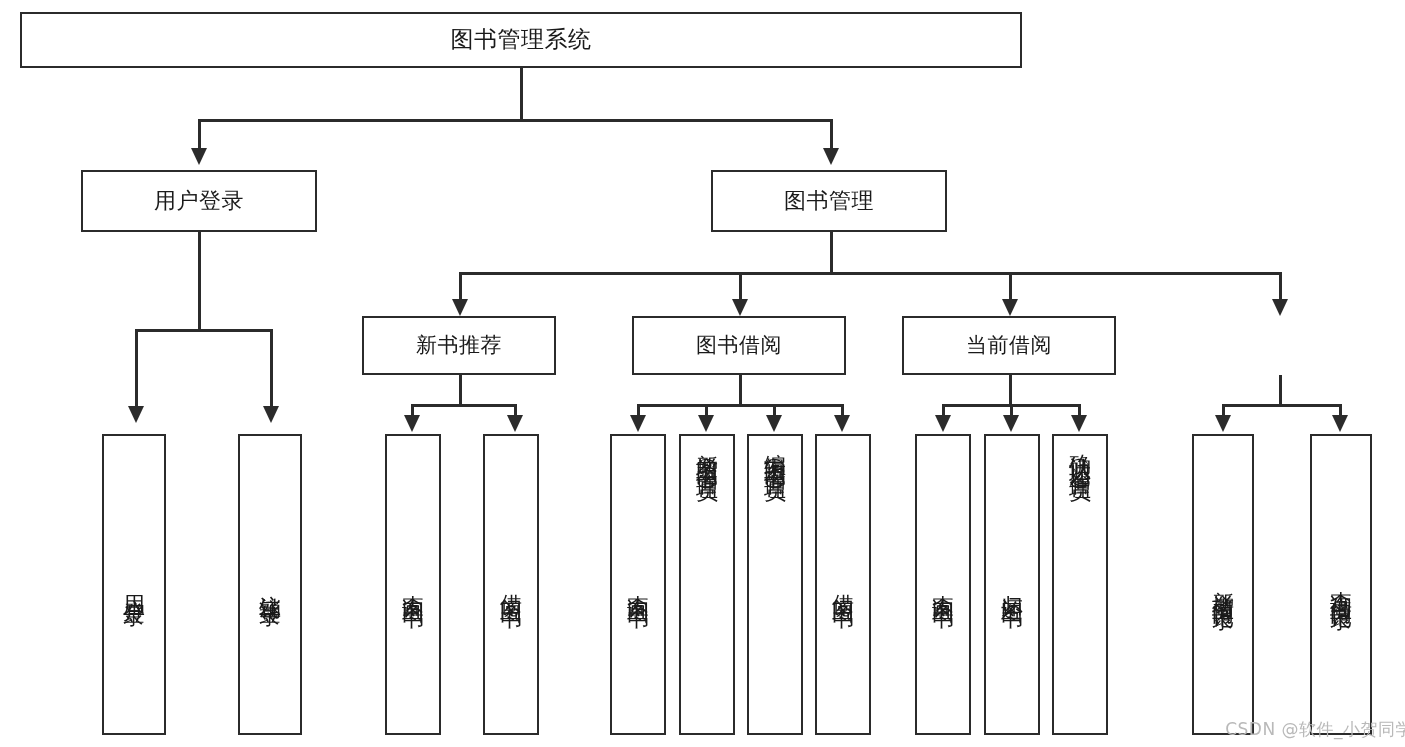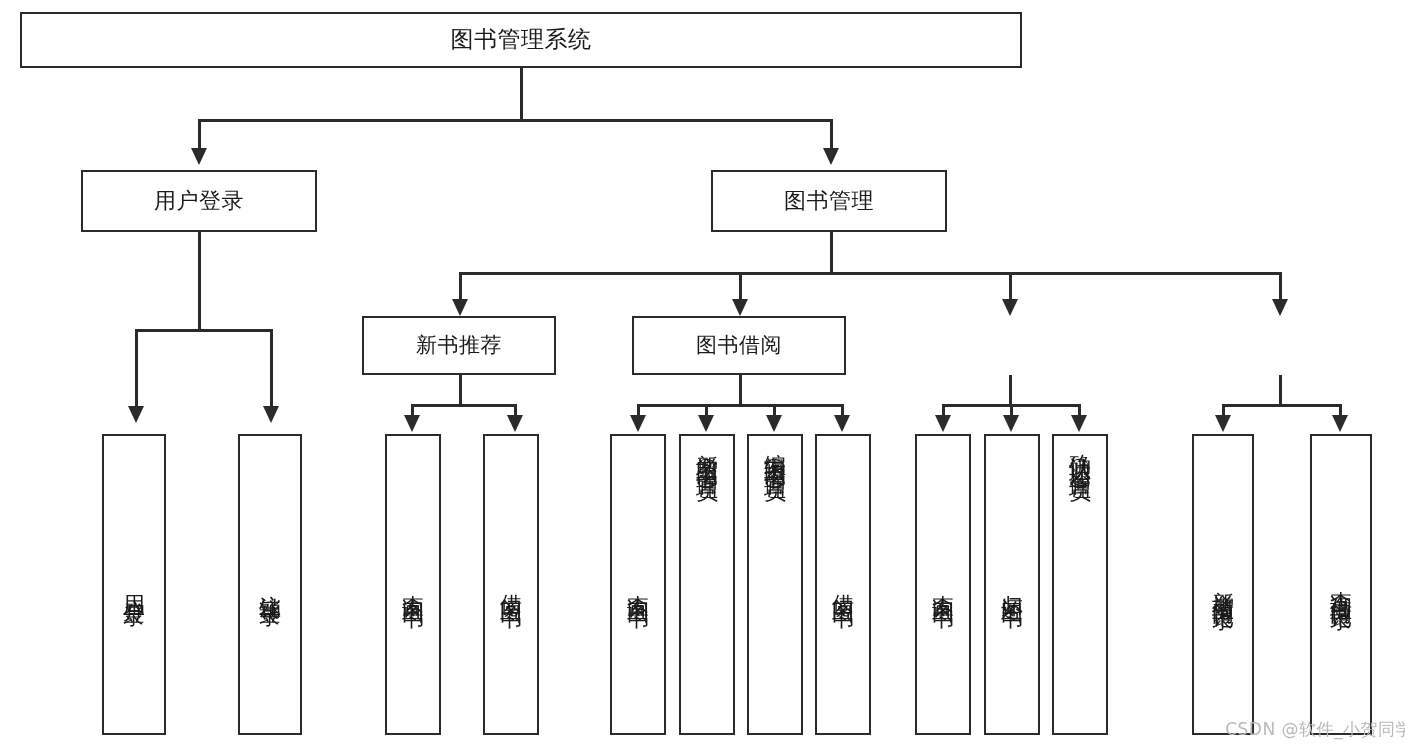--- a/index.html
+++ b/index.html
@@ -132,20 +132,23 @@
   <div class="arrow" style="left:1002px; top:299px;"></div>
   <div class="edge v" style="left:1279px; top:272px; height:28px;"></div>
   <div class="arrow" style="left:1272px; top:299px;"></div>
 
   <div class="node lvl3" style="left:362px; top:316px; width:194px; height:59px;">
     <span class="label">新书推荐</span>
   </div>
   <div class="node lvl3" style="left:632px; top:316px; width:214px; height:59px;">
     <span class="label">图书借阅</span>
   </div>
+  <div class="node lvl3" style="left:902px; top:316px; width:214px; height:59px;">
+    <span class="label">当前借阅</span>
+  </div>
 
   <div class="edge v" style="left:459px; top:375px; height:30px;"></div>
   <div class="edge h" style="left:411px; top:404px; width:105px;"></div>
   <div class="edge v" style="left:411px; top:404px; height:12px;"></div>
   <div class="arrow" style="left:404px; top:415px;"></div>
   <div class="edge v" style="left:514px; top:404px; height:12px;"></div>
   <div class="arrow" style="left:507px; top:415px;"></div>
 
   <div class="edge v" style="left:739px; top:375px; height:30px;"></div>
   <div class="edge h" style="left:637px; top:404px; width:204px;"></div>

